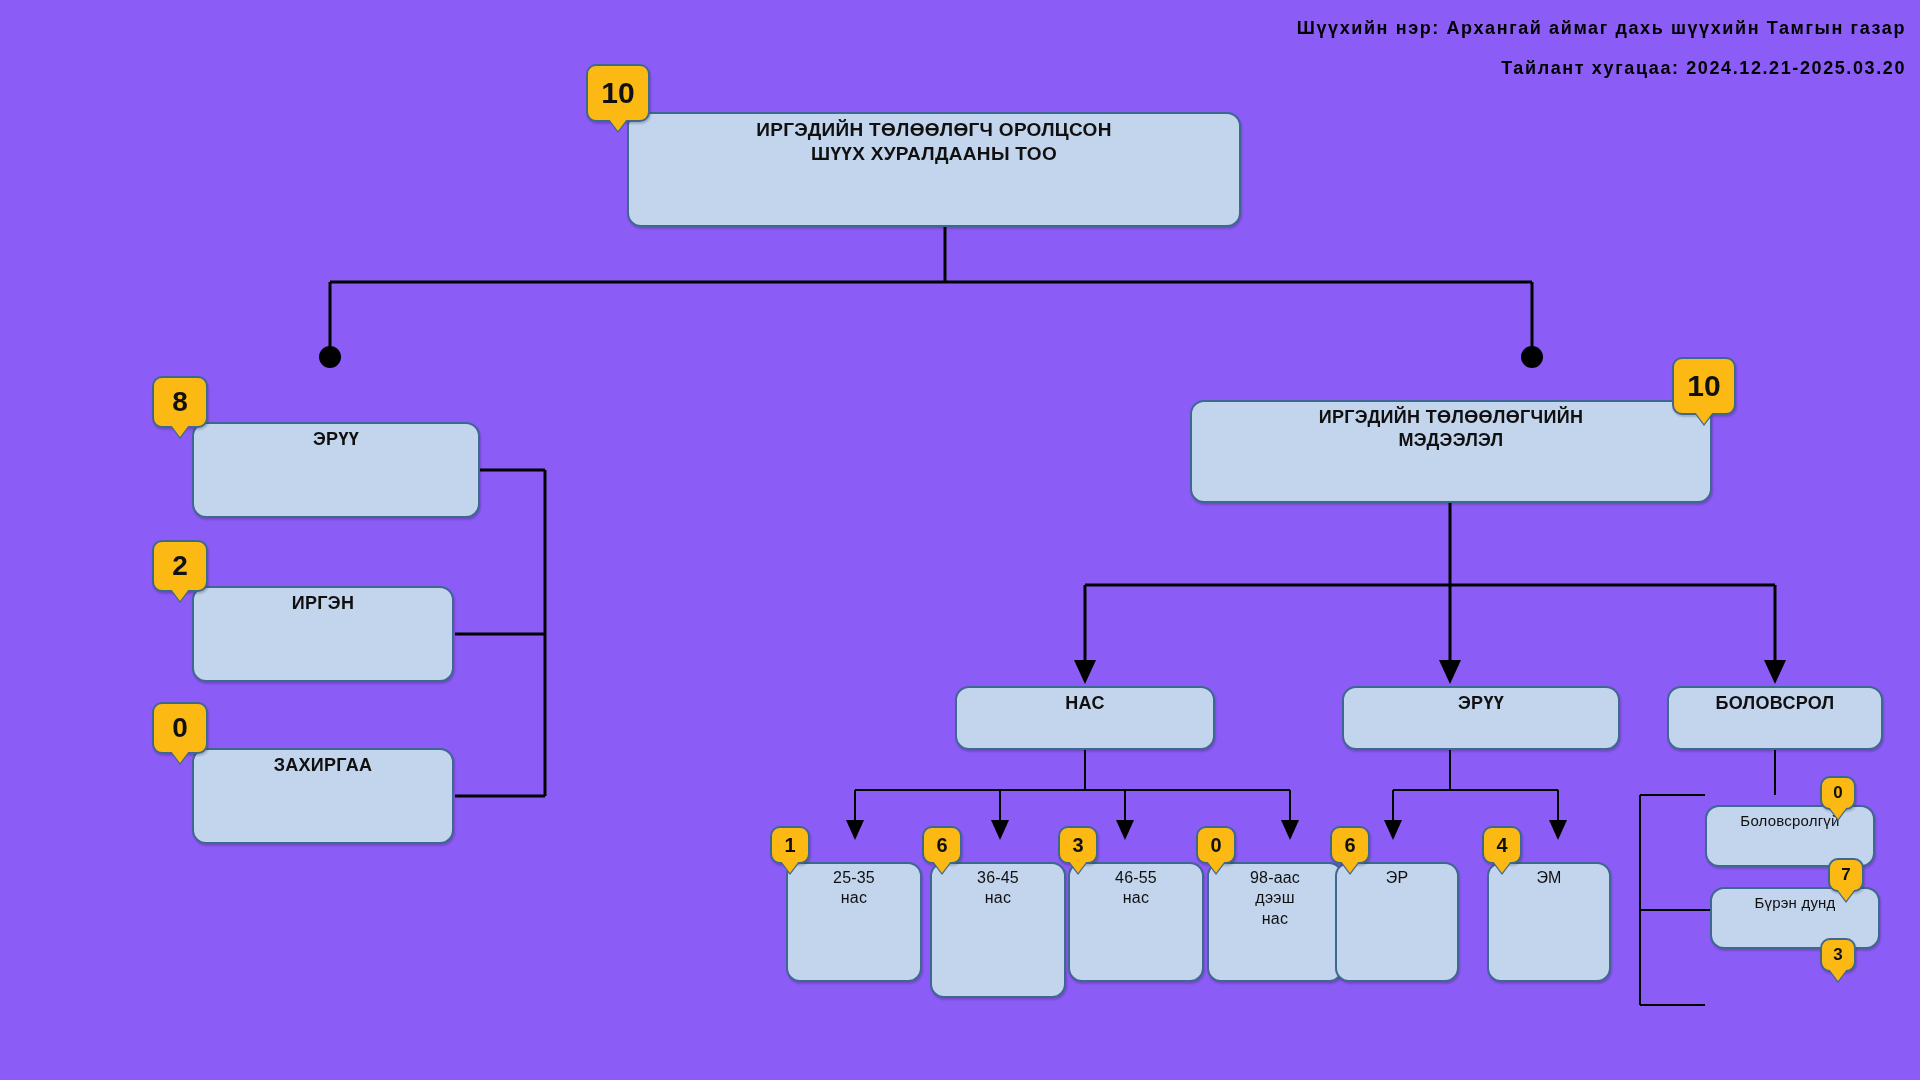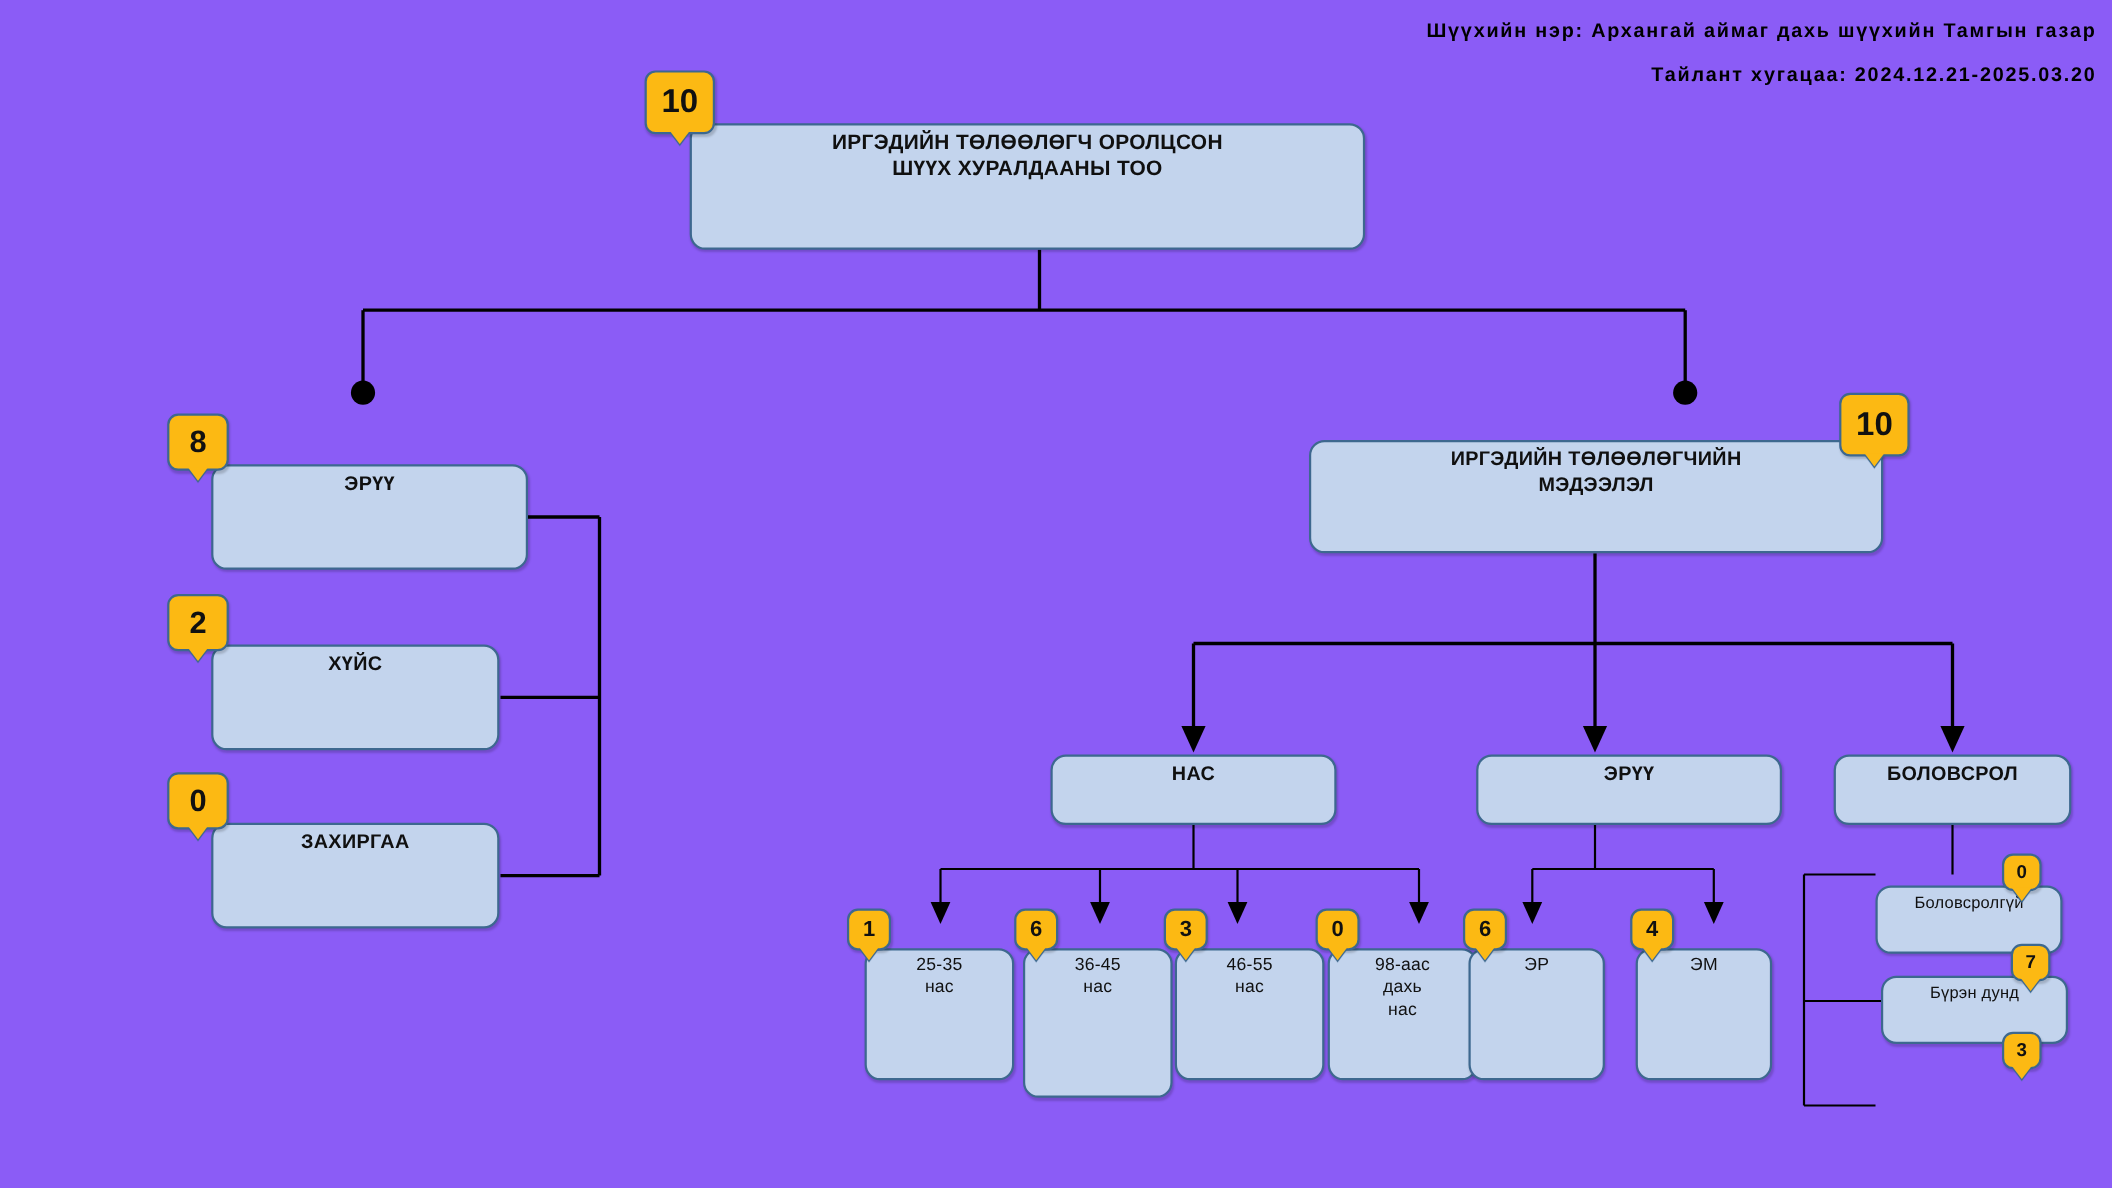--- a/index.html
+++ b/index.html
@@ -180,21 +180,21 @@
     </span>
   </div>
   <div class="badge big" style="left:586px; top:64px;">10</div>
 
   <div class="node lvl1" style="left:192px; top:422px; width:288px; height:96px;">
     <span class="nt">ЭРҮҮ</span>
   </div>
   <div class="badge mid" style="left:152px; top:376px;">8</div>
 
   <div class="node lvl1" style="left:192px; top:586px; width:262px; height:96px;">
-    <span class="nt">ХҮЙС</span>
+    <span class="nt">ИРГЭН</span>
   </div>
   <div class="badge mid" style="left:152px; top:540px;">2</div>
 
   <div class="node lvl1" style="left:192px; top:748px; width:262px; height:96px;">
     <span class="nt">ЗАХИРГАА</span>
   </div>
   <div class="badge mid" style="left:152px; top:702px;">0</div>
 
   <div class="node lvl1" style="left:1190px; top:400px; width:522px; height:103px;">
     <span>
@@ -236,21 +236,21 @@
     <span>
       <span class="nt">46-55</span>
       <span class="nt">нас</span>
     </span>
   </div>
   <div class="badge small" style="left:1058px; top:826px;">3</div>
 
   <div class="node lvl3" style="left:1207px; top:862px; width:136px; height:120px;">
     <span>
       <span class="nt">98-аас</span>
-      <span class="nt">дахь</span>
+      <span class="nt">дээш</span>
       <span class="nt">нас</span>
     </span>
   </div>
   <div class="badge small" style="left:1196px; top:826px;">0</div>
 
   <div class="node lvl3" style="left:1335px; top:862px; width:124px; height:120px;">
     <span class="nt">ЭР</span>
   </div>
   <div class="badge small" style="left:1330px; top:826px;">6</div>
 

